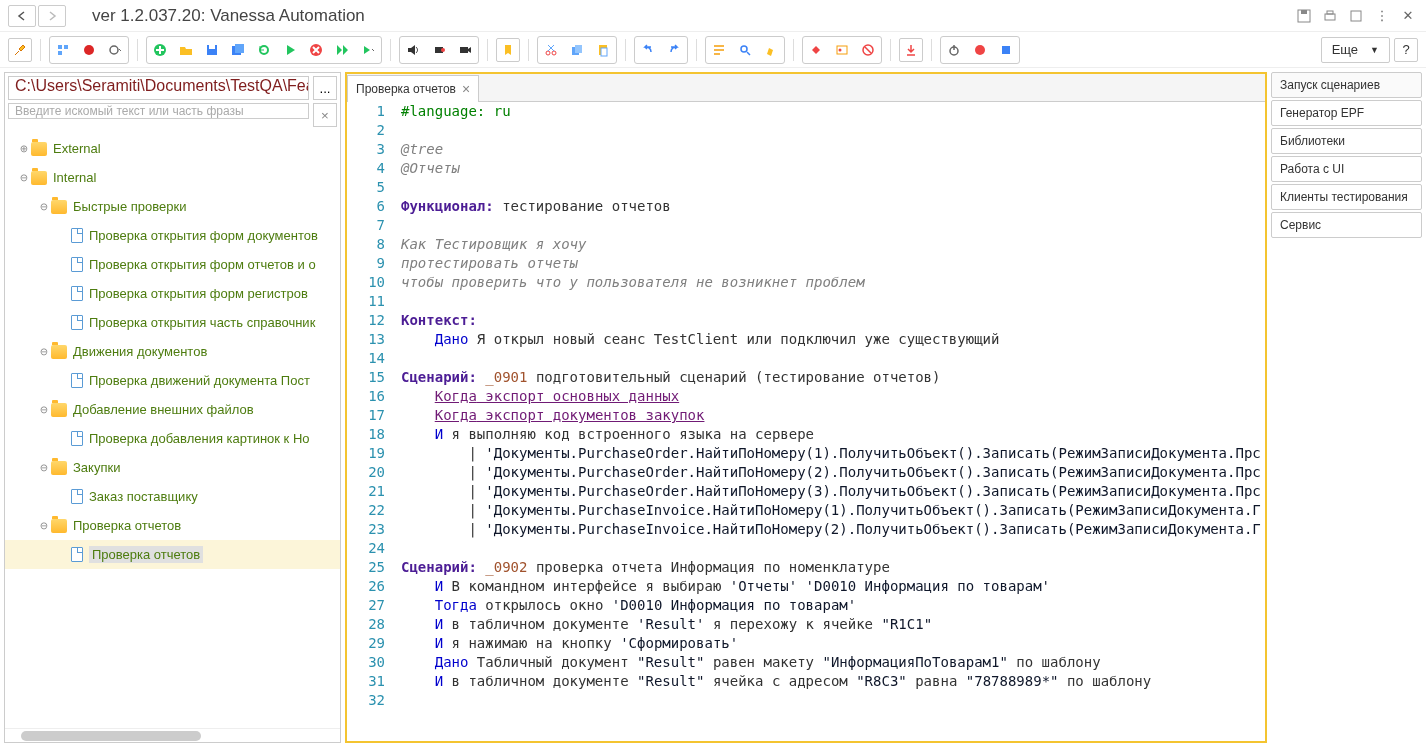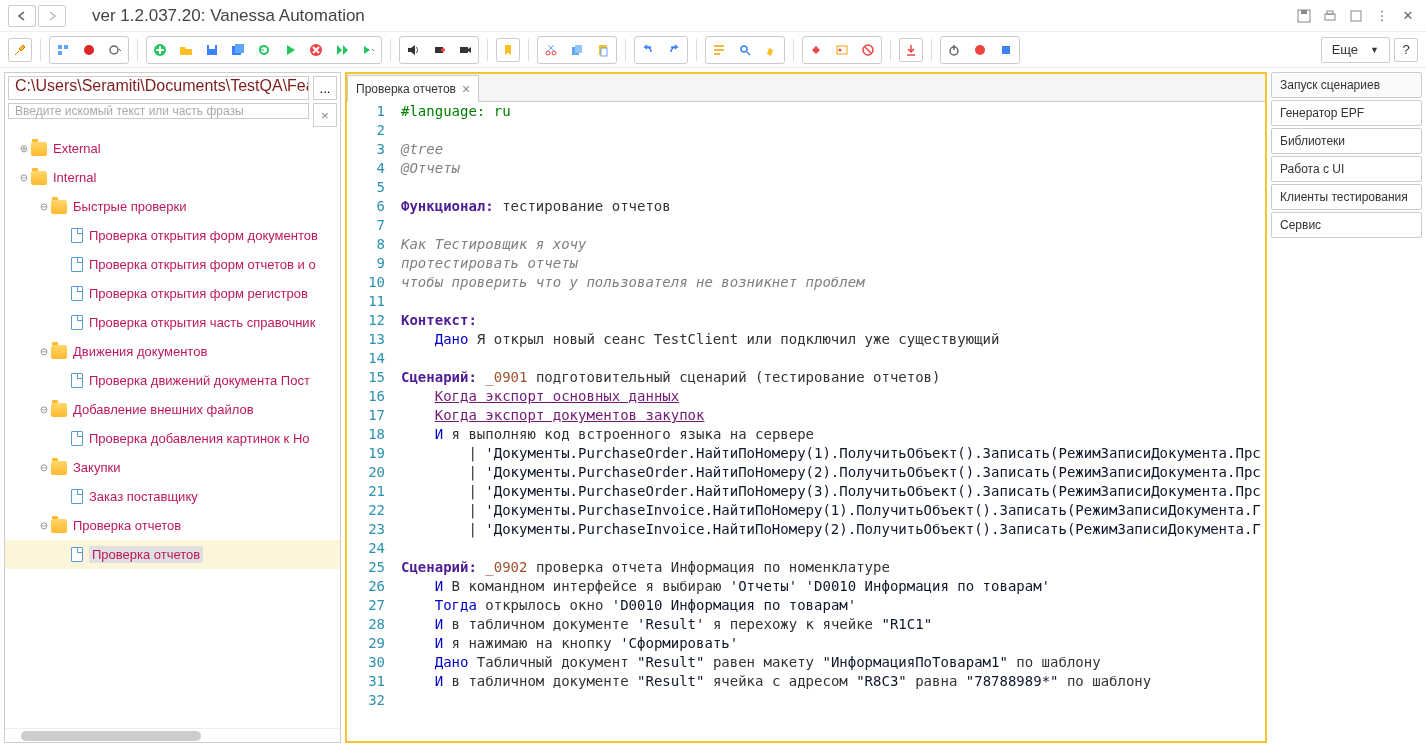--- a/index.html
+++ b/index.html
@@ -27,21 +27,21 @@
 .tree{flex:1;overflow:auto;padding:4px 0;}
 .tree-item{display:flex;align-items:center;height:29px;cursor:pointer;white-space:nowrap;overflow:hidden;}
 .tree-item.selected{background:#fcf5d9;}
 .tree-item.selected .tree-label{background:#e0e0e0;padding:1px 3px;}
 .tree-toggle{width:14px;text-align:center;font-size:10px;color:#888;}
 .tree-icon{width:16px;height:14px;margin-right:6px;flex-shrink:0;}
 .folder-icon{background:linear-gradient(#ffd76b,#ffb92e);border-radius:2px;position:relative;}
 .folder-icon::before{content:"";position:absolute;top:-3px;left:1px;width:6px;height:3px;background:#ffb92e;border-radius:1px 1px 0 0;}
 .file-icon{width:12px;height:15px;border:1px solid #5a9bd5;background:#fff;border-radius:1px;position:relative;}
 .file-icon::after{content:"";position:absolute;top:0;right:0;width:4px;height:4px;border-left:1px solid #5a9bd5;border-bottom:1px solid #5a9bd5;}
-.tree-label{color:#be185d;}
+.tree-label{color:#4d7c0f;}
 .scroll-h{height:14px;border-top:1px solid #eee;position:relative;}
 .scroll-thumb{position:absolute;left:16px;top:2px;width:180px;height:10px;background:#ccc;border-radius:5px;}
 .editor-panel{flex:1;border:2px solid #f4c430;margin:4px 4px 4px 0;display:flex;flex-direction:column;overflow:hidden;}
 .tab-bar{height:28px;background:#f5f5f5;border-bottom:1px solid #ccc;display:flex;}
 .tab{display:flex;align-items:center;height:27px;padding:0 8px;background:#fff;border:1px solid #ccc;border-bottom:none;margin-top:1px;gap:6px;font-size:12px;}
 .tab-close{color:#888;cursor:pointer;font-size:14px;}
 .code-area{flex:1;display:flex;overflow:auto;background:#fff;font-family:Consolas,monospace;font-size:14px;line-height:19px;}
 .gutter{width:50px;text-align:right;padding-right:12px;color:#2b91af;user-select:none;}
 .gutter div{height:19px;}
 .code{flex:1;padding-left:4px;white-space:pre;}

